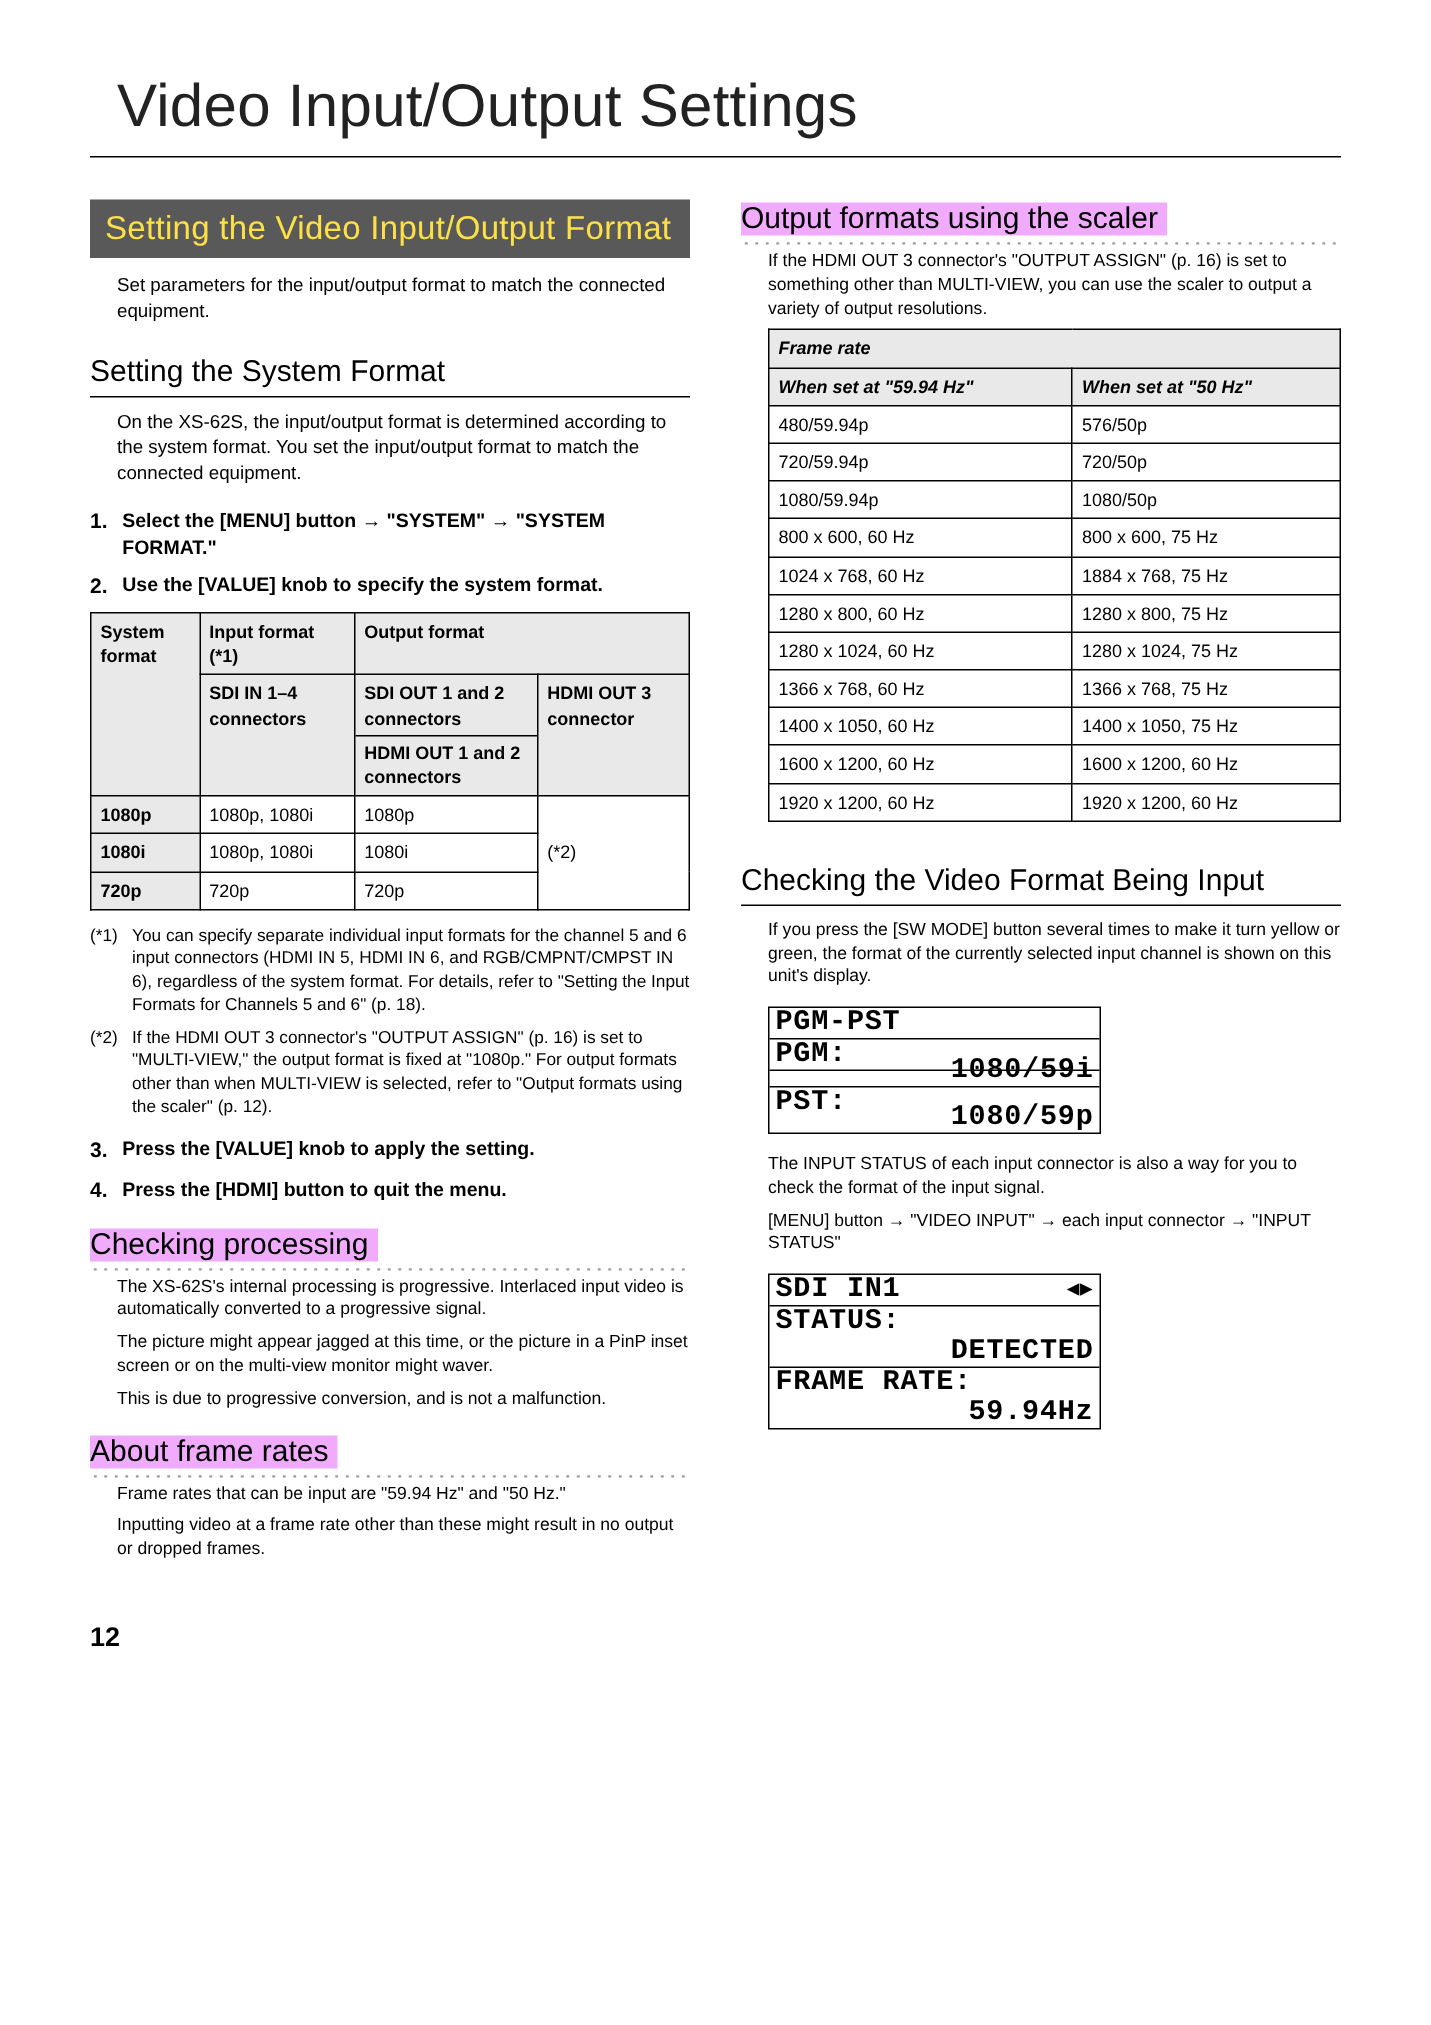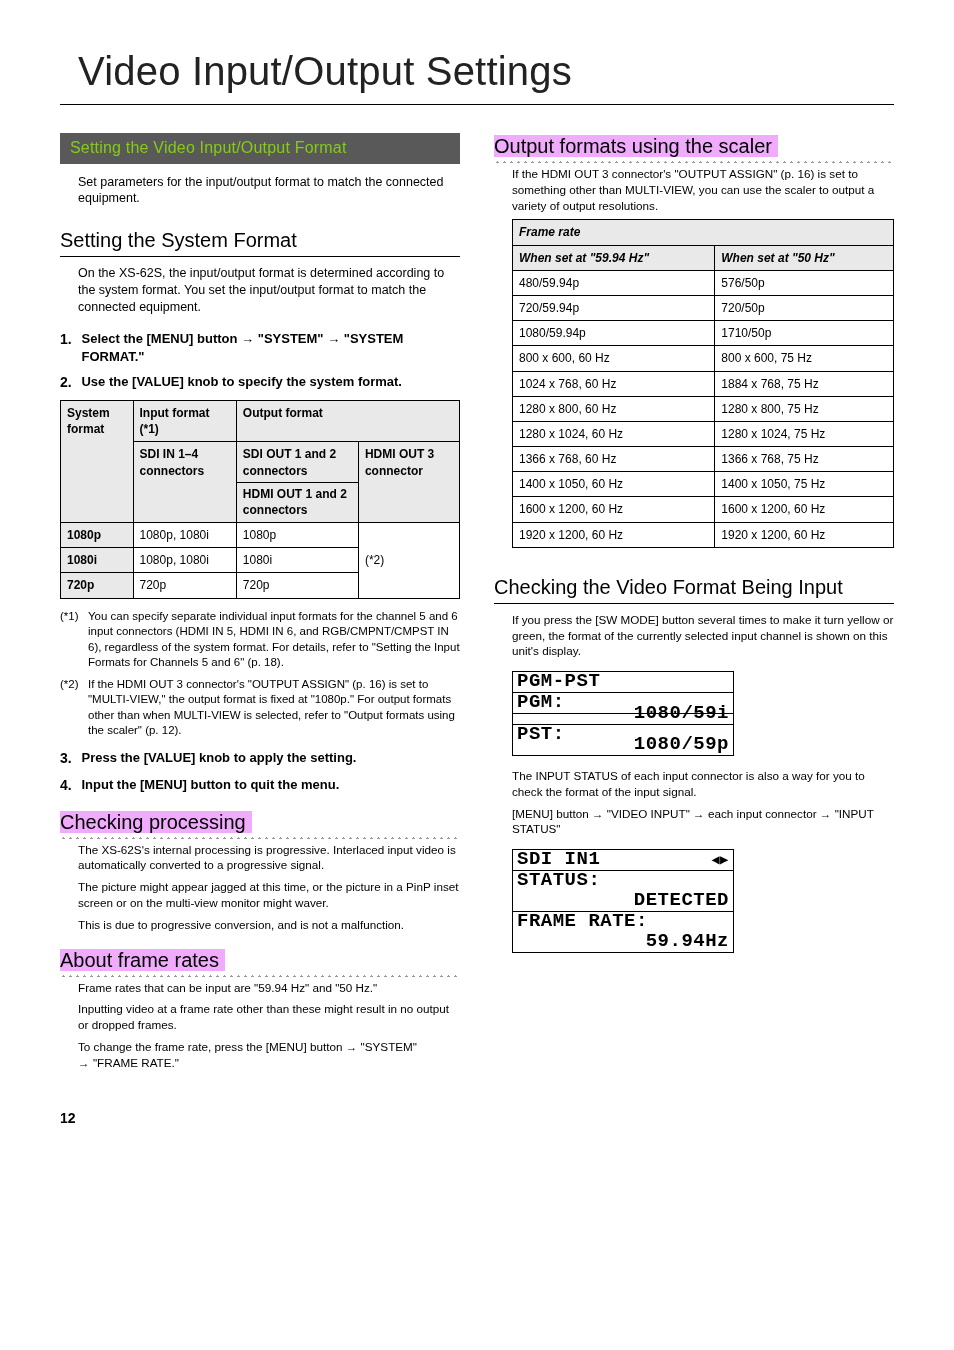--- a/index.html
+++ b/index.html
@@ -1,21 +1,21 @@
 <!DOCTYPE html>
 <html><head>
 <meta charset="utf-8">
 <style>
   * { margin: 0; padding: 0; box-sizing: border-box; }
   body { font-family: "Myriad Pro", Arial, sans-serif; font-size: 12.5px; color: #000; background: #fff; width: 954px; margin: 0 auto; padding: 40px 60px 30px 60px; line-height: 1.35; }
   .page-title-wrap { border-bottom: 1.5px solid #000; margin-bottom: 28px; padding-bottom: 0; }
   .page-title { font-size: 40px; font-weight: 300; padding: 4px 18px 6px 18px; color: #222; letter-spacing: 0.2px; }
   .columns { display: flex; gap: 34px; }
   .col { flex: 1; min-width: 0; }
-  .banner { background: #595959; color: #84cc16; font-size: 16px; font-weight: 400; padding: 4px 10px 5px 10px; margin-bottom: 10px; font-family: "Myriad Pro Condensed", Arial Narrow, sans-serif; letter-spacing: 0.2px; }
+  .banner { background: #595959; color: #fde047; font-size: 22px; font-weight: 400; padding: 4px 10px 5px 10px; margin-bottom: 10px; font-family: "Myriad Pro Condensed", Arial Narrow, sans-serif; letter-spacing: 0.2px; }
   .intro { margin: 0 0 20px 18px; }
   .h2-under { font-size: 20px; font-weight: 400; border-bottom: 1px solid #000; padding-bottom: 2px; margin-bottom: 8px; font-family: "Myriad Pro Condensed", Arial Narrow, sans-serif; }
   .body-indent { margin-left: 18px; margin-bottom: 14px; }
   .step { margin-bottom: 8px; }
   .step-num { font-weight: 700; font-size: 14px; display: inline-block; width: 18px; vertical-align: top; }
   .step-body { display: inline-block; width: calc(100% - 22px); vertical-align: top; font-weight: 700; font-size: 13px; }
   .arrow { font-family: sans-serif; }
   .lcd { font-family: "Courier New", monospace; font-weight: 900; border: 1px solid #000; display: inline-block; margin: 6px 0 12px 18px; font-size: 19px; line-height: 1.05; letter-spacing: 0.5px; background: #fff; }
   .lcd-row { display: flex; min-width: 220px; }
   .lcd-cell { padding: 0 4px; }
@@ -26,21 +26,21 @@
   table.data th { background: #e9e9e9; font-weight: 700; }
   .t1-wrap { margin-left: 0; }
   .note-list { margin-left: 0; }
   .note-item { display: flex; margin-bottom: 6px; font-size: 11.5px; }
   .note-key { width: 28px; flex-shrink: 0; }
   .h3-dotted { font-size: 20px; font-weight: 400; font-family: "Myriad Pro Condensed", Arial Narrow, sans-serif; position: relative; margin: 14px 0 6px 0; }
   .h3-dotted::after { content: ""; position: absolute; left: 0; right: 0; bottom: -3px; height: 4px; background-image: radial-gradient(circle, #999 1.1px, transparent 1.1px); background-size: 7px 7px; background-repeat: repeat-x; }
   .h3-dotted span { background: #f0abfc; padding-right: 6px; position: relative; z-index: 1; }
   .frame-table th { text-align: center; background: #e9e9e9; font-weight: 700; font-style: italic; }
   .p-small { font-size: 11.7px; margin-bottom: 6px; }
-  .pagenum { font-weight: 700; font-size: 14px; margin-top: 24px; }
+  .pagenum { font-weight: 700; font-size: 18px; margin-top: 24px; }
 </style>
 </head>
 <body>
 
 <div class="page-title-wrap">
   <h1 class="page-title">Video Input/Output Settings</h1>
 </div>
 
 <div class="columns">
 
@@ -114,41 +114,34 @@
         <span>If the HDMI OUT 3 connector's "OUTPUT ASSIGN" (p. 16) is set to "MULTI-VIEW," the output format is fixed at "1080p." For output formats other than when MULTI-VIEW is selected, refer to "Output formats using the scaler" (p. 12).</span>
       </div>
     </div>
 
     <div class="step" style="margin-top:10px;">
       <span class="step-num">3.</span>
       <span class="step-body">Press the [VALUE] knob to apply the setting.</span>
     </div>
     <div class="step">
       <span class="step-num">4.</span>
-      <span class="step-body">Input the [MENU] button to quit the menu.</span>
+      <span class="step-body">Press the [HDMI] button to quit the menu.</span>
     </div>
 
     <h3 class="h3-dotted"><span>Checking processing</span></h3>
     <div class="body-indent">
       <p class="p-small">The XS-62S's internal processing is progressive. Interlaced input video is automatically converted to a progressive signal.</p>
       <p class="p-small">The picture might appear jagged at this time, or the picture in a PinP inset screen or on the multi-view monitor might waver.</p>
       <p class="p-small">This is due to progressive conversion, and is not a malfunction.</p>
     </div>
 
     <h3 class="h3-dotted"><span>About frame rates</span></h3>
     <div class="body-indent">
       <p class="p-small">Frame rates that can be input are "59.94 Hz" and "50 Hz."</p>
       <p class="p-small">Inputting video at a frame rate other than these might result in no output or dropped frames.</p>
-      <p class="p-small">
-        <span>To change the frame rate, press the [MENU] button </span>
-        <span class="arrow">→</span>
-        <span> "SYSTEM" </span><br>
-        <span class="arrow">→</span>
-        <span> "FRAME RATE."</span>
-      </p>
     </div>
   </div>
 
   <div class="col">
     <h3 class="h3-dotted" style="margin-top:0;"><span>Output formats using the scaler</span></h3>
     <p class="body-indent p-small">If the HDMI OUT 3 connector's "OUTPUT ASSIGN" (p. 16) is set to something other than MULTI-VIEW, you can use the scaler to output a variety of output resolutions.</p>
 
     <table class="data frame-table" style="margin-left:18px;width:calc(100% - 18px);">
       <tbody>
           <tr>
@@ -163,21 +156,21 @@
           <tr>
             <td>480/59.94p</td>
             <td>576/50p</td>
           </tr>
           <tr>
             <td>720/59.94p</td>
             <td>720/50p</td>
           </tr>
           <tr>
             <td>1080/59.94p</td>
-            <td>1710/50p</td>
+            <td>1080/50p</td>
           </tr>
           <tr>
             <td>800 x 600, 60 Hz</td>
             <td>800 x 600, 75 Hz</td>
           </tr>
           <tr>
             <td>1024 x 768, 60 Hz</td>
             <td>1884 x 768, 75 Hz</td>
           </tr>
           <tr>

